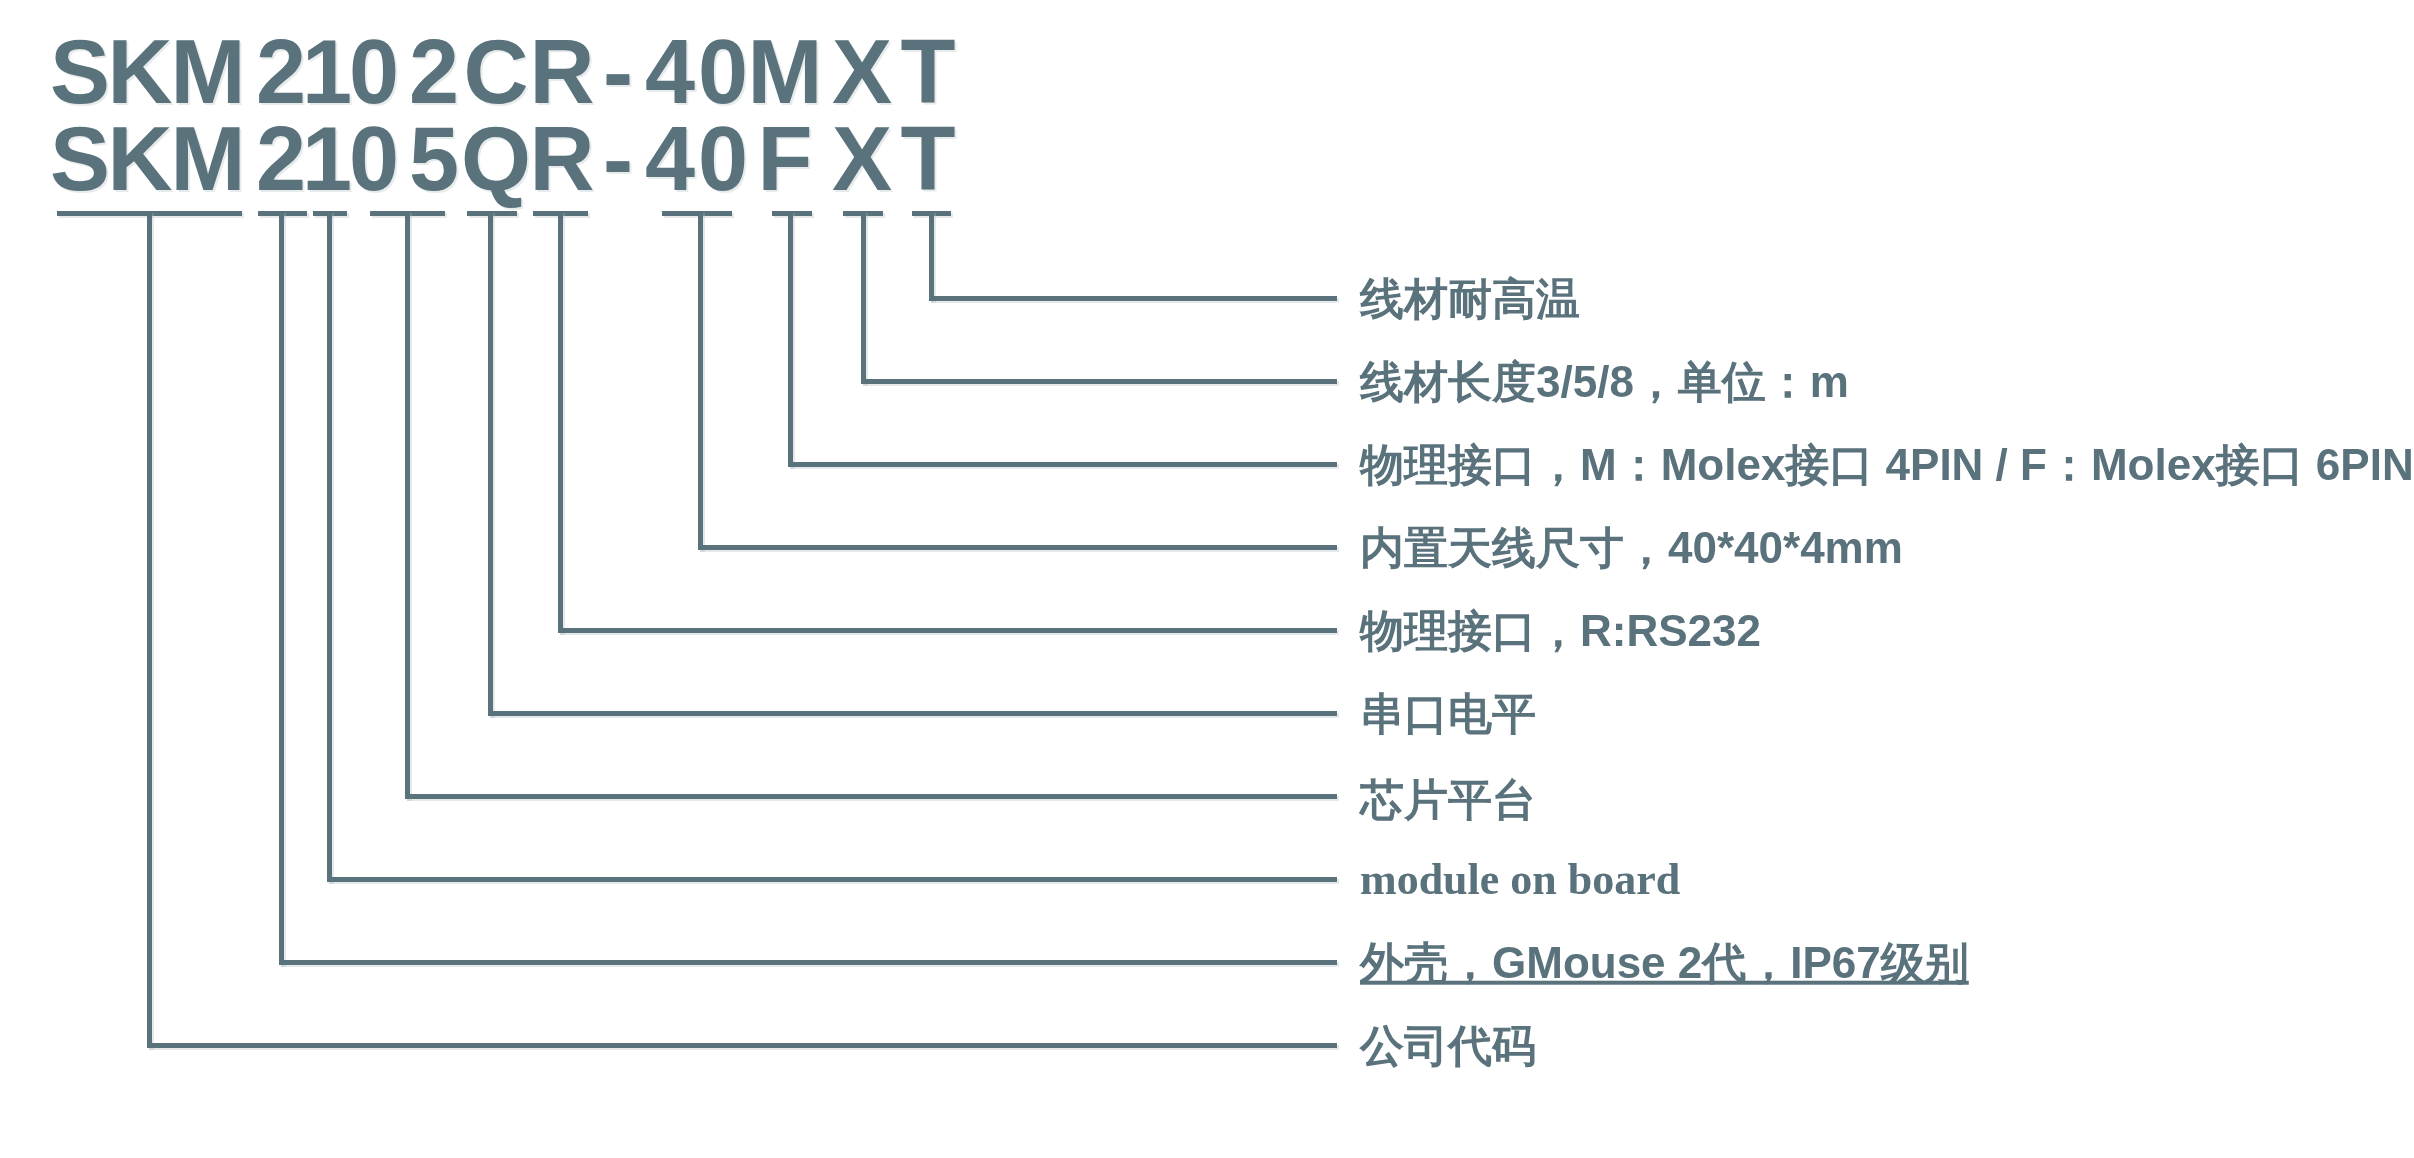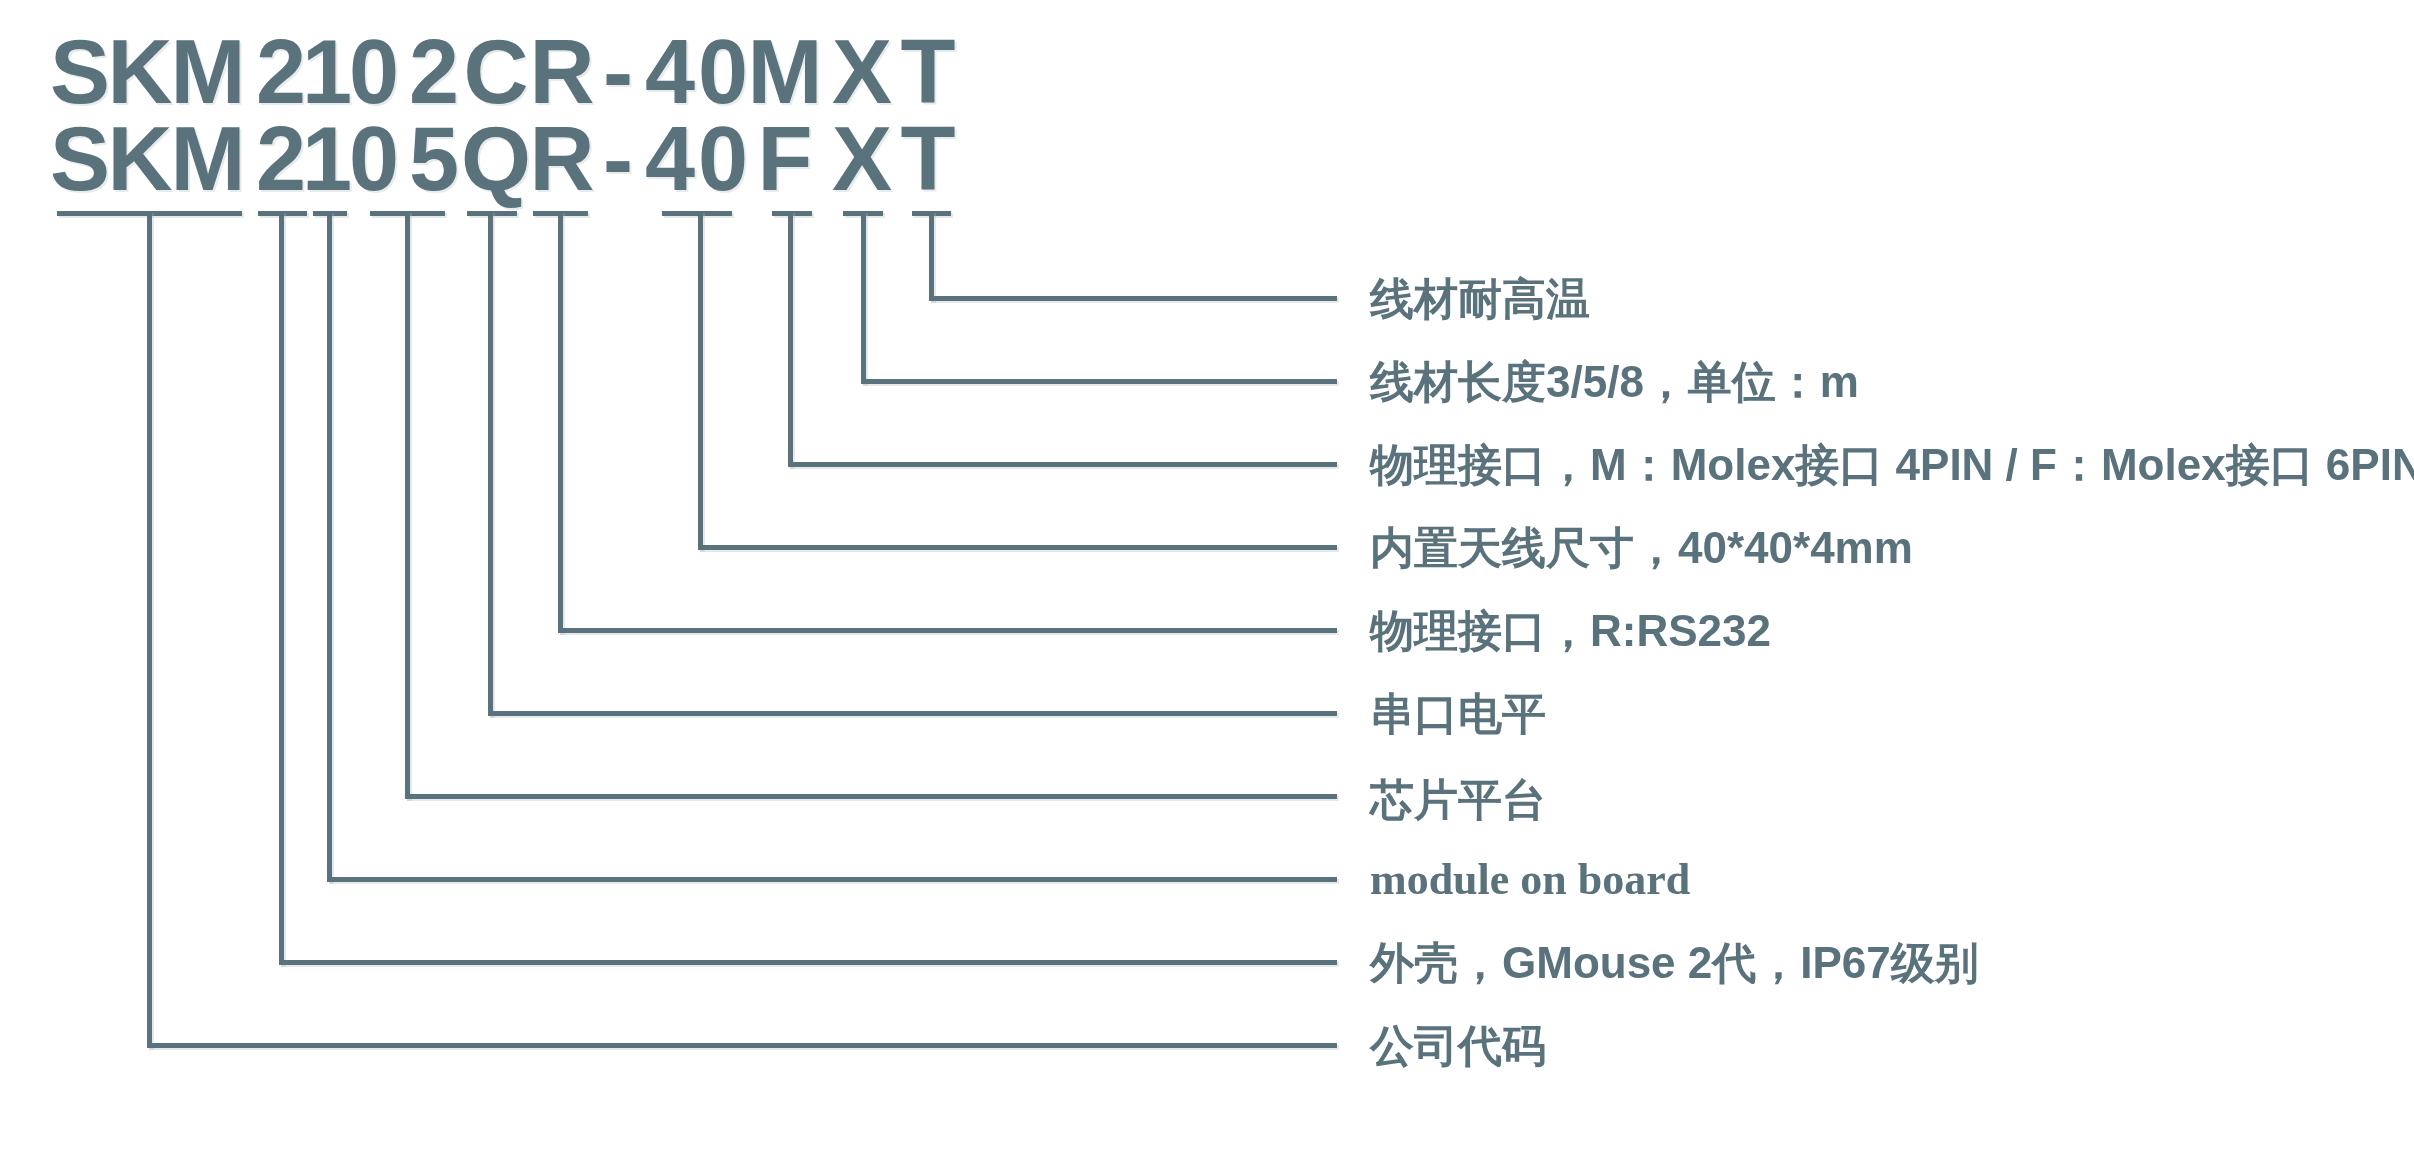--- a/index.html
+++ b/index.html
@@ -32,21 +32,20 @@
     box-shadow: 2px 2px 0 rgba(170,182,188,0.30);
   }
   .seg-label {
     position: absolute;
     transform: translateY(-50%);
     font-size: 44px;
     font-weight: bold;
     line-height: 1.15;
     color: #5a727c;
     white-space: pre;
-    margin-left: 10px;
   }
 </style>
 </head>
 <body>
 
 <div id="canvas">
   <div id="model-row-1">
       <span class="model-char" style="left: 80px; top: 27px;">S</span>
       <span class="model-char" style="left: 140px; top: 27px;">K</span>
       <span class="model-char" style="left: 208px; top: 27px;">M</span>
@@ -107,21 +106,21 @@
       <div class="line" style="left: 788px; top: 462px; width: 549px; height: 5px;"></div>
       <div class="line" style="left: 843px; top: 211px; width: 40px; height: 5px;"></div>
       <div class="line" style="left: 861px; top: 211px; width: 5px; height: 173px;"></div>
       <div class="line" style="left: 861px; top: 379px; width: 476px; height: 5px;"></div>
       <div class="line" style="left: 912px; top: 211px; width: 39px; height: 5px;"></div>
       <div class="line" style="left: 929px; top: 211px; width: 5px; height: 90px;"></div>
       <div class="line" style="left: 929px; top: 296px; width: 408px; height: 5px;"></div>
     </div>
   <div id="labels">
       <div class="seg-label" style="left: 1360px; top: 1045.5px;">公司代码</div>
-      <div class="seg-label" style="left: 1360px; top: 962.5px;">外壳，GMouse 2代，IP67级别</div>
+      <div class="seg-label" style="left: 1360px; top: 962.5px; text-decoration: underline;">外壳，GMouse 2代，IP67级别</div>
       <div class="seg-label" style="left: 1360px; top: 879.5px; font-family: Liberation Serif, serif;">module on board</div>
       <div class="seg-label" style="left: 1360px; top: 800px;">芯片平台</div>
       <div class="seg-label" style="left: 1360px; top: 713.5px;">串口电平</div>
       <div class="seg-label" style="left: 1360px; top: 630.5px;">物理接口，R:RS232</div>
       <div class="seg-label" style="left: 1360px; top: 547.5px;">内置天线尺寸，40*40*4mm</div>
       <div class="seg-label" style="left: 1360px; top: 464.5px;">物理接口，M：Molex接口 4PIN / F：Molex接口 6PIN</div>
       <div class="seg-label" style="left: 1360px; top: 381.5px;">线材长度3/5/8，单位：m</div>
       <div class="seg-label" style="left: 1360px; top: 298.5px;">线材耐高温</div>
     </div>
 </div>

